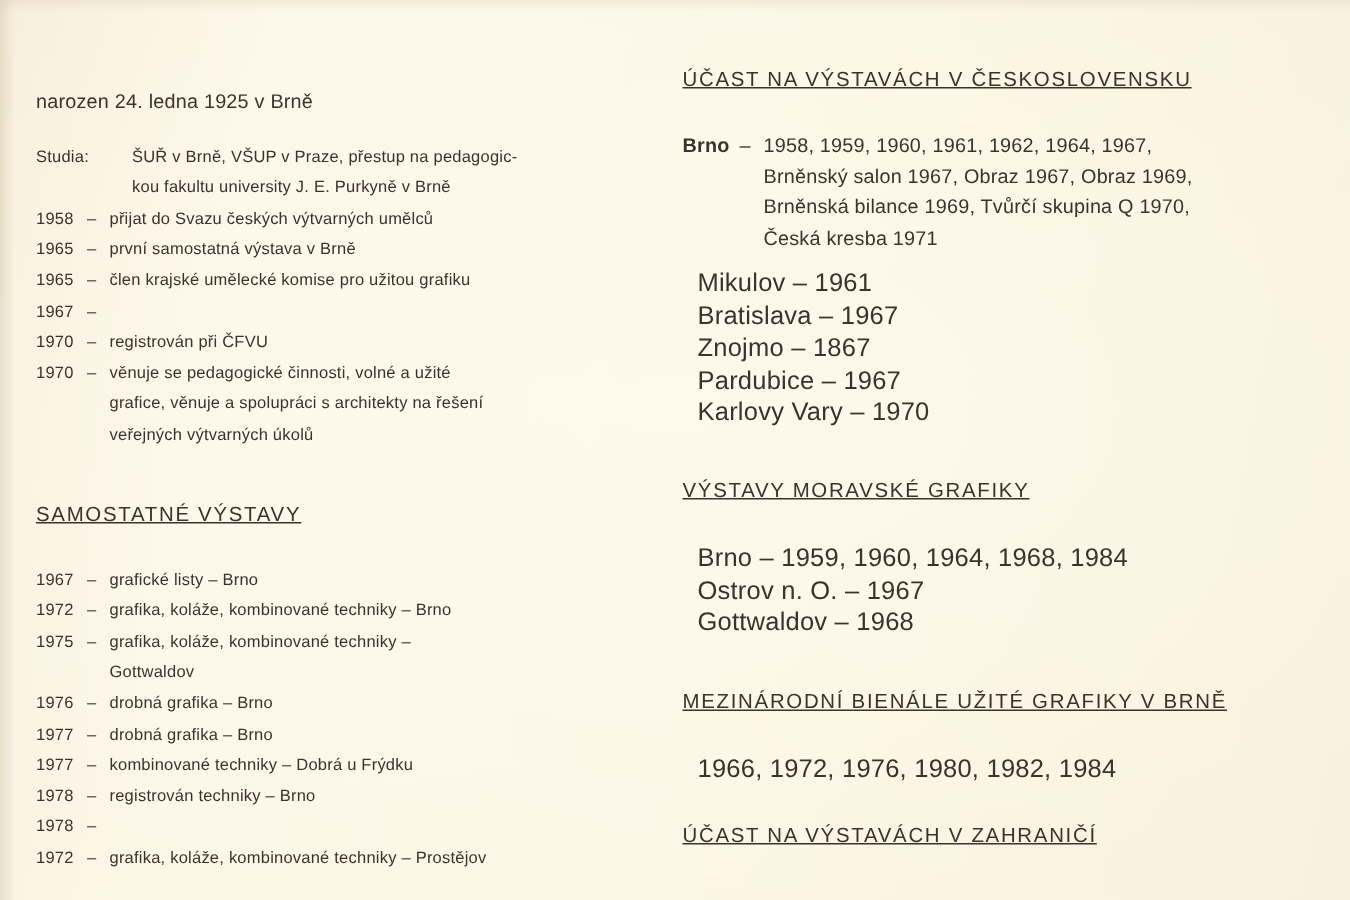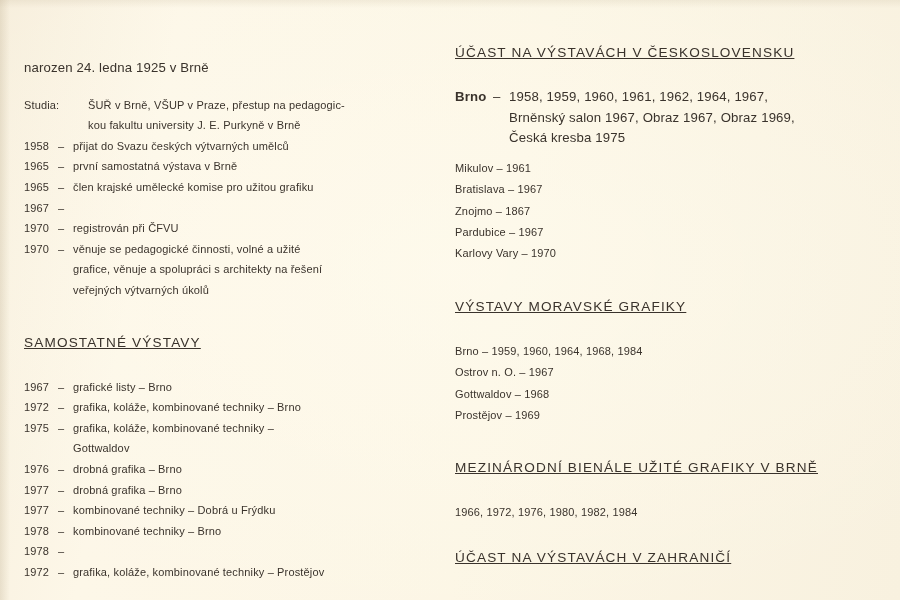--- a/index.html
+++ b/index.html
@@ -98,24 +98,25 @@
   
   .entry.place {
     font-size: 13.2px;
     line-height: 20.6px;
   }
   .entry.place .key { width: 38px; font-weight: bold; }
   .entry.place .dash { width: 16px; }
 
   
   .plainrow {
-    font-size: 11px;
+    font-size: 17px;
     line-height: 21.4px;
     letter-spacing: 0.15px;
     white-space: nowrap;
+    margin-left: 10px;
   }
 
   .gap-sm { height: 9px; }
   .gap-md { height: 16px; }
   .gap-lg { height: 24px; }
   .gap-xl { height: 32px; }
 </style>
 </head>
 <body>
 
@@ -209,21 +210,21 @@
       <span class="val">drobná grafika – Brno</span>
     </div>
     <div class="entry">
       <span class="key">1977</span>
       <span class="dash">–</span>
       <span class="val">kombinované techniky – Dobrá u Frýdku</span>
     </div>
     <div class="entry">
       <span class="key">1978</span>
       <span class="dash">–</span>
-      <span class="val">kombinované techniky – Brno</span>
+      <span class="val">registrován techniky – Brno</span>
     </div>
     <div class="entry">
       <span class="key">1978</span>
       <span class="dash">–</span>
     </div>
     <div class="entry">
       <span class="key">1972</span>
       <span class="dash">–</span>
       <span class="val">grafika, koláže, kombinované techniky – Prostějov</span>
     </div>
@@ -235,42 +236,42 @@
     <div class="heading">ÚČAST NA VÝSTAVÁCH V ČESKOSLOVENSKU</div>
 
     <div class="gap-lg"></div>
 
     <div class="entry place">
       <span class="key">Brno</span>
       <span class="dash">–</span>
       <span class="val">
         <span class="cont">1958, 1959, 1960, 1961, 1962, 1964, 1967,</span>
         <span class="cont">Brněnský salon 1967, Obraz 1967, Obraz 1969,</span>
-        <span class="cont">Česká kresba 1975</span>
+        <span class="cont">Brněnská bilance 1969, Tvůrčí skupina Q 1970,</span>
+        <span class="cont">Česká kresba 1971</span>
       </span>
     </div>
 
     <div class="gap-sm"></div>
 
     <div class="plainrow">Mikulov – 1961</div>
     <div class="plainrow">Bratislava – 1967</div>
     <div class="plainrow">Znojmo – 1867</div>
     <div class="plainrow">Pardubice – 1967</div>
     <div class="plainrow">Karlovy Vary – 1970</div>
 
     <div class="gap-xl"></div>
 
     <div class="heading">VÝSTAVY MORAVSKÉ GRAFIKY</div>
 
     <div class="gap-lg"></div>
 
     <div class="plainrow">Brno – 1959, 1960, 1964, 1968, 1984</div>
     <div class="plainrow">Ostrov n. O. – 1967</div>
     <div class="plainrow">Gottwaldov – 1968</div>
-    <div class="plainrow">Prostějov – 1969</div>
 
     <div class="gap-xl"></div>
 
     <div class="heading">MEZINÁRODNÍ BIENÁLE UŽITÉ GRAFIKY V BRNĚ</div>
 
     <div class="gap-lg"></div>
 
     <div class="plainrow">1966, 1972, 1976, 1980, 1982, 1984</div>
 
     <div class="gap-lg"></div>

